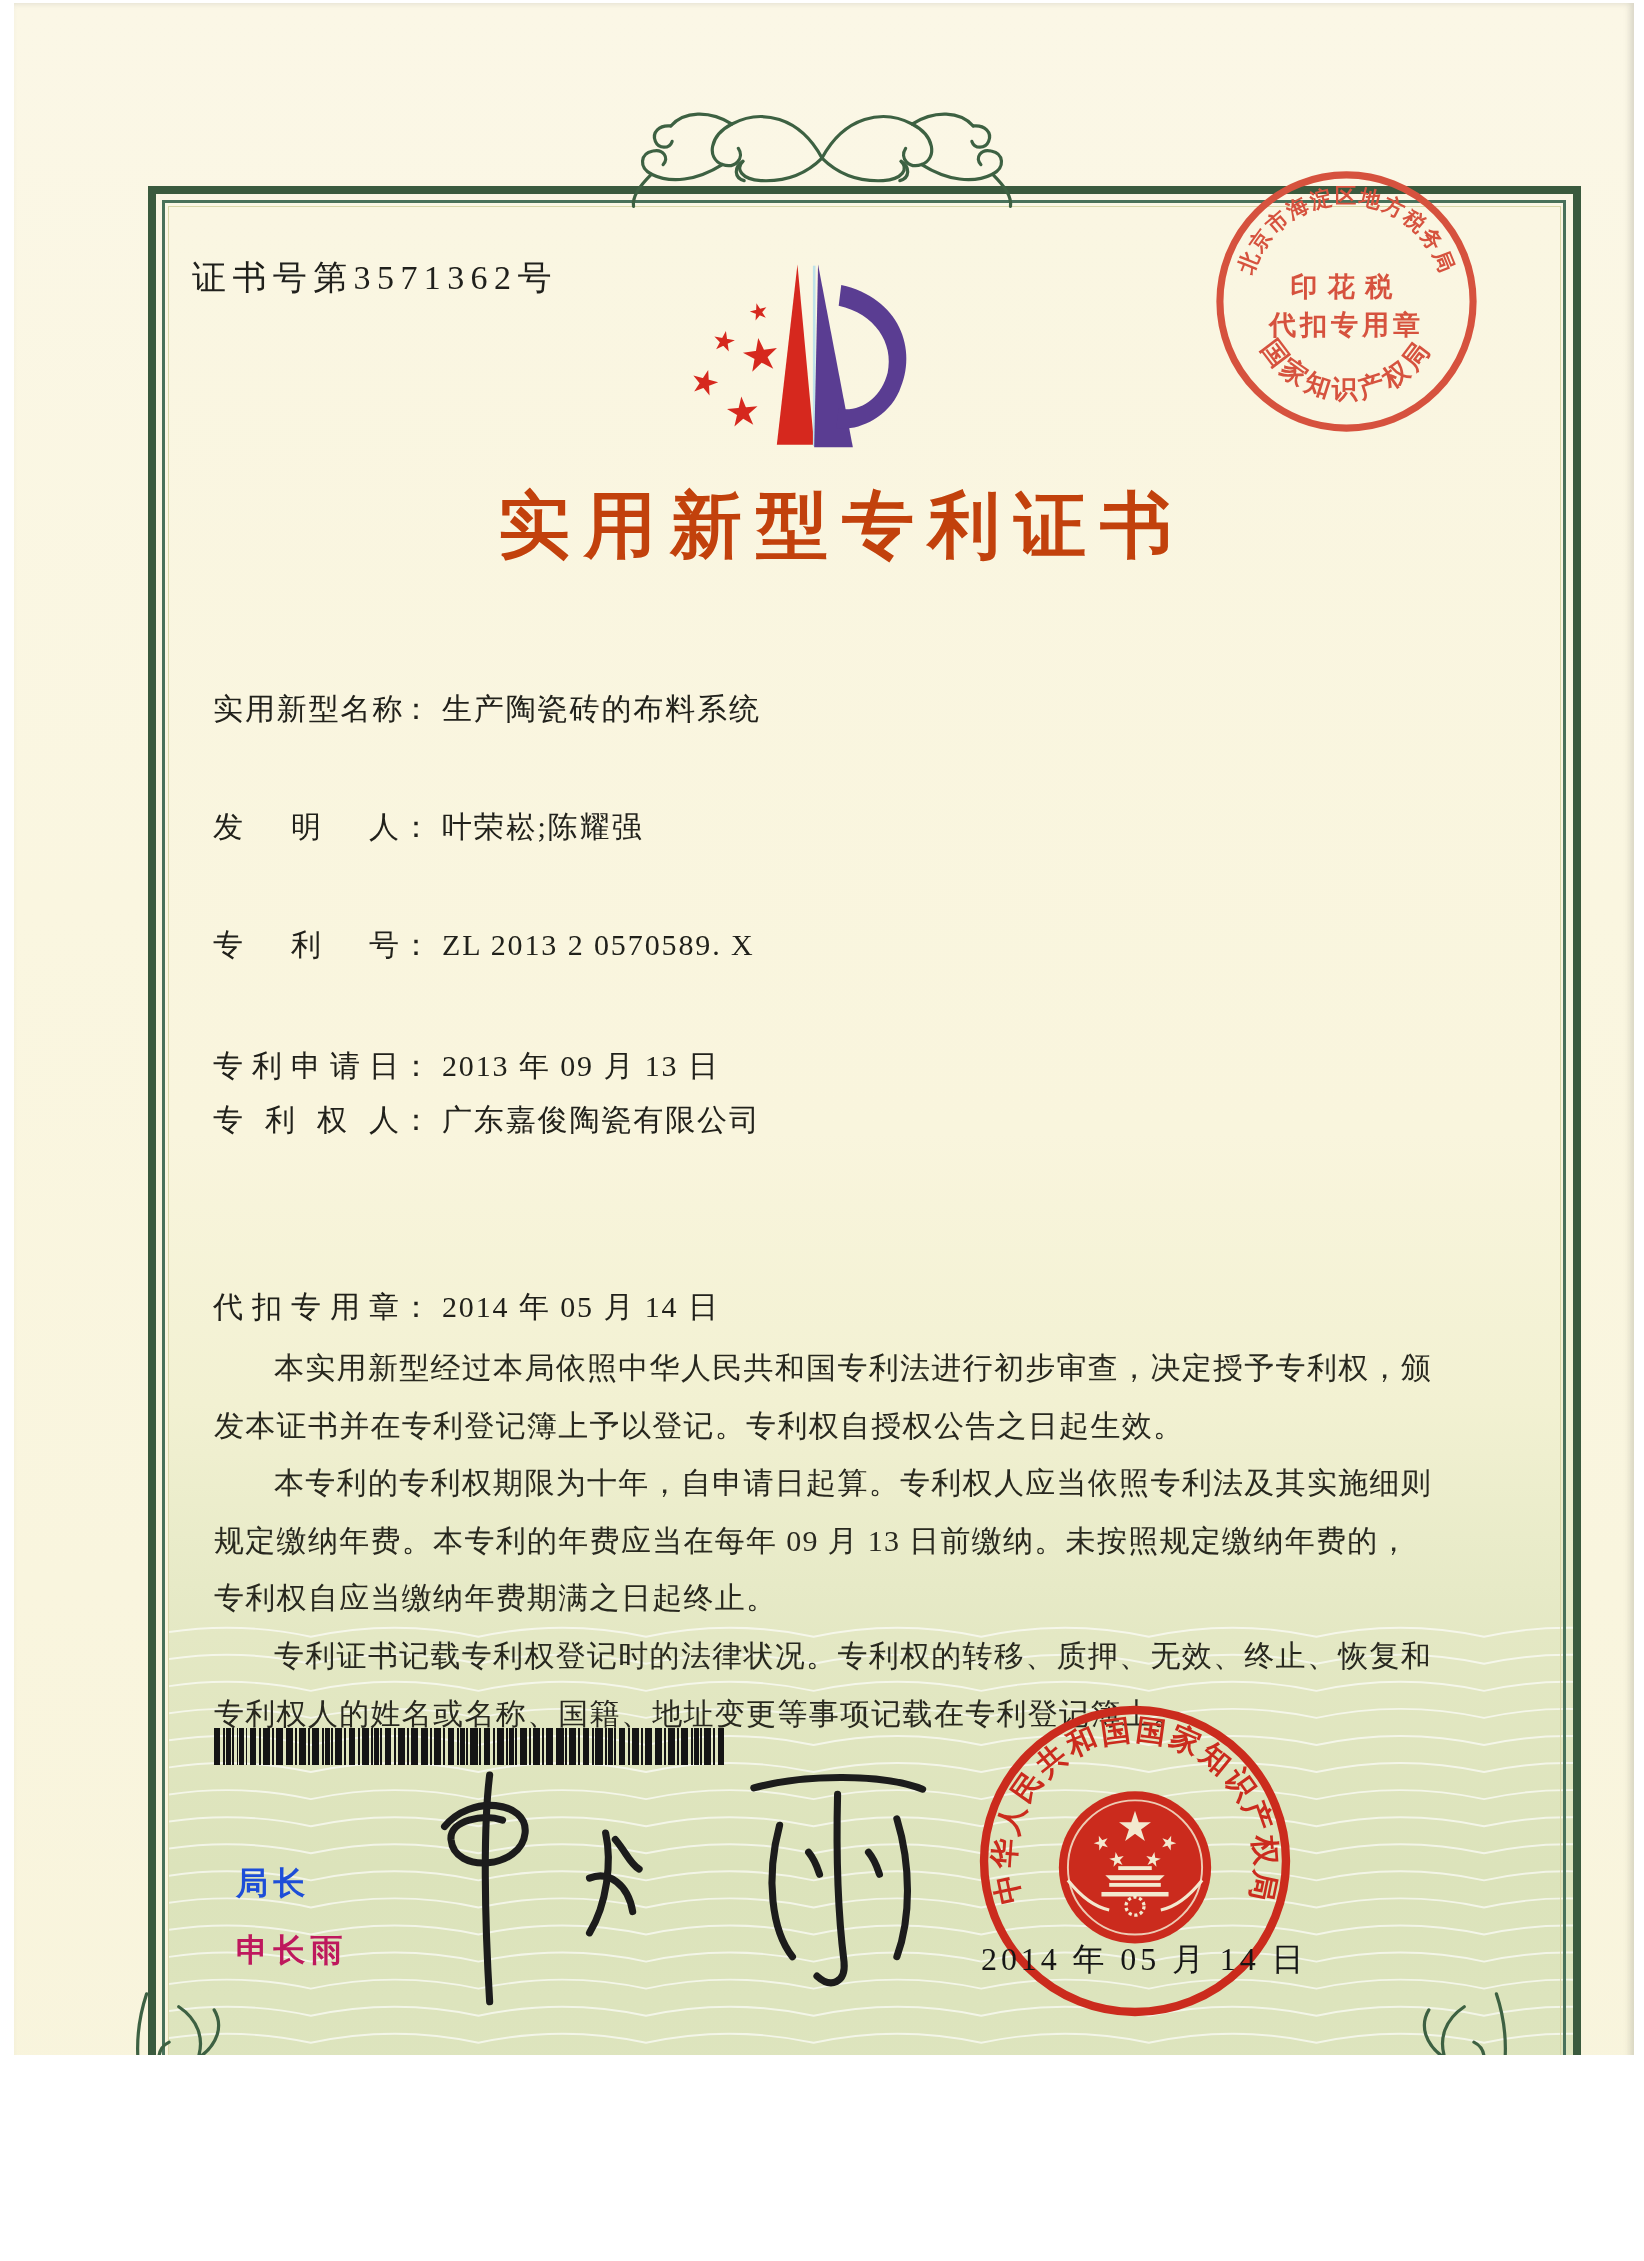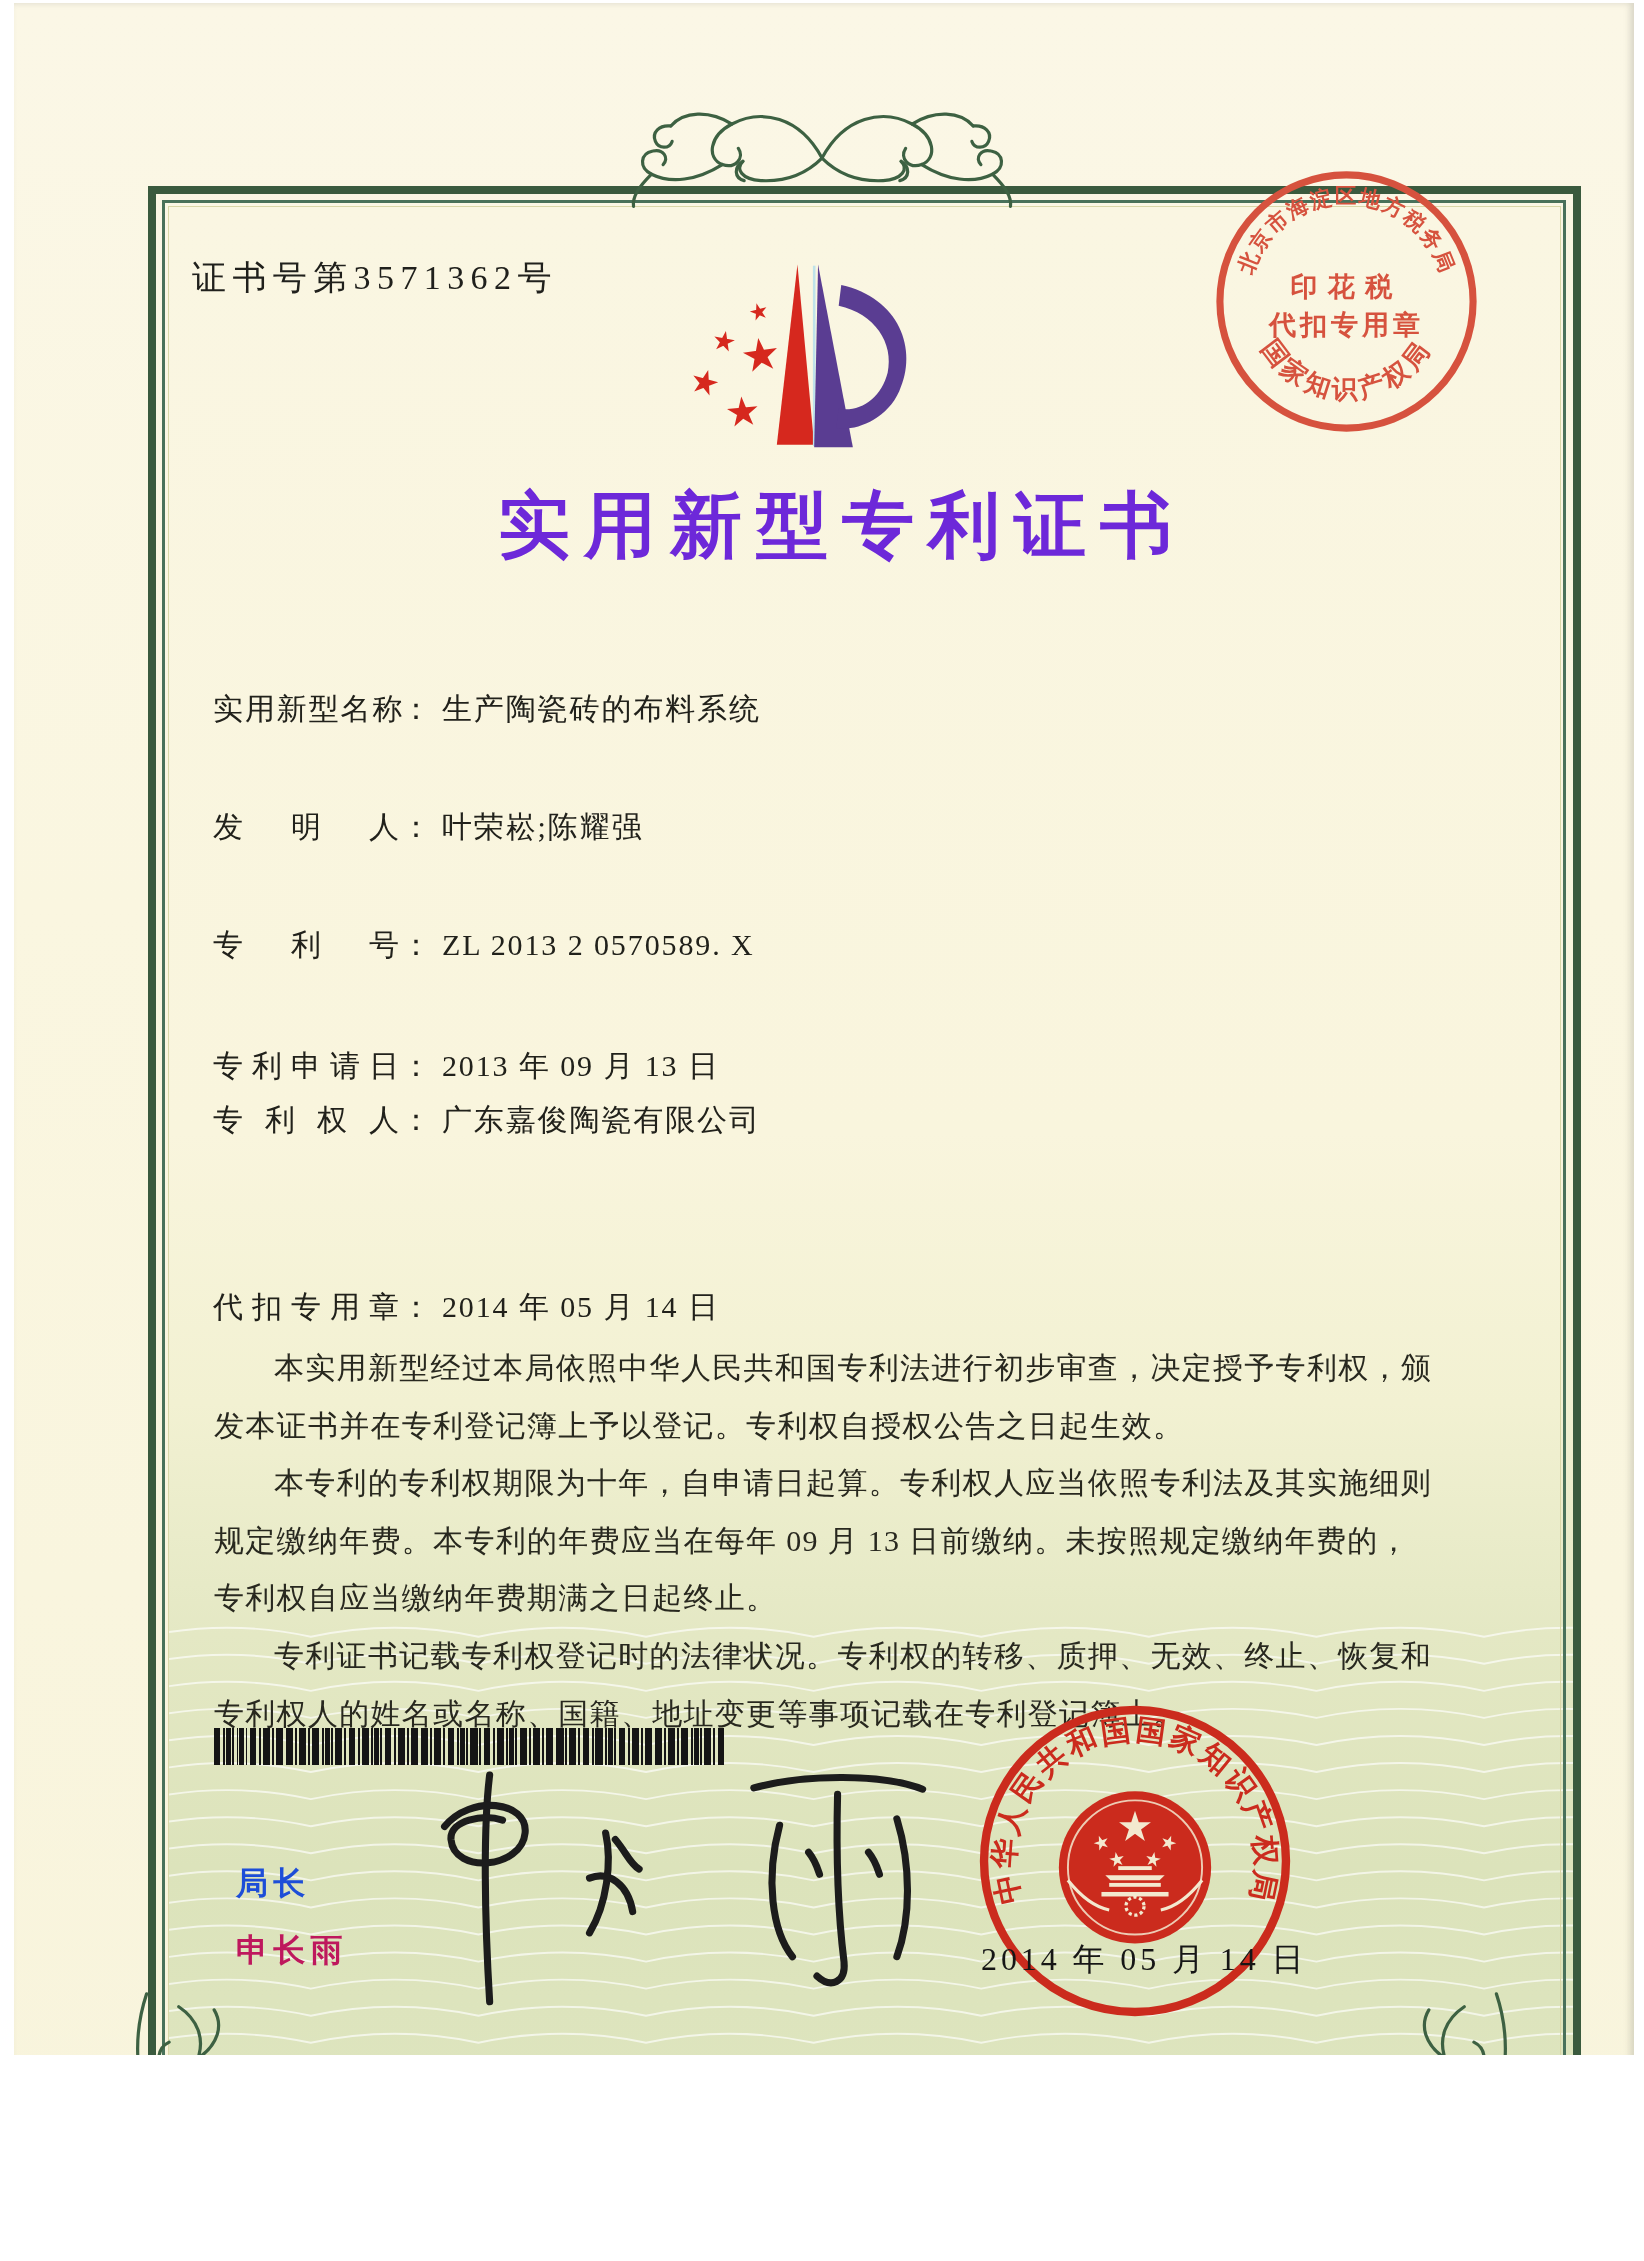--- a/index.html
+++ b/index.html
@@ -13,21 +13,21 @@
   #inner-bg{left:169px;top:206px;width:1404px;height:1930px;
             background:linear-gradient(180deg,#faf6e2 0%,#f9f5dd 48%,#f2f1d2 62%,#e4e8c4 74%,#dce3bb 86%,#dee5bf 100%);}
   #waves{left:169px;top:1625px;width:1404px;height:512px;overflow:hidden;}
   
   #frame-outer{left:148px;top:186px;width:1433px;height:1968px;border:8.4px solid #3a5a3e;box-sizing:border-box;}
   #frame-mid{left:162px;top:200px;width:1404px;height:1939px;border:3.2px solid #49715a;box-sizing:border-box;}
   #frame-accent{left:168px;top:206px;width:1393px;height:1928px;border:1.3px solid #d9d7a8;box-sizing:border-box;}
   
   #cert-number{left:192px;top:255px;font-size:34px;letter-spacing:6.4px;color:#20201c;}
   #title{left:148px;width:1433px;top:478px;text-align:center;font-size:72px;letter-spacing:14px;
-         font-weight:700;color:#6d28d9;transform:translateX(-22.6px);}
+         font-weight:700;color:#c2410c;transform:translateX(-22.6px);}
   .field-row{left:213px;font-size:30px;color:#21211b;letter-spacing:1.9px;white-space:nowrap;}
   .flabel{display:inline-block;width:188px;text-align:justify;text-align-last:justify;vertical-align:bottom;}
   .colon{padding-right:9px;}
   #body-text{left:214px;top:1339px;width:1222px;font-size:30px;line-height:1.92;color:#28281f;letter-spacing:1.3px;}
   #body-text p{margin:0;text-indent:2em;}
   #barcode{left:214px;top:1728px;width:511px;height:37px;
     background:
       repeating-linear-gradient(90deg,#151515 0 1.9px,rgba(0,0,0,0) 1.9px 4.5px),
       repeating-linear-gradient(90deg,#151515 0 5.2px,rgba(0,0,0,0) 5.2px 12.3px);}
   #sig-role{left:236px;top:1862px;font-size:32px;font-weight:700;letter-spacing:5.2px;

